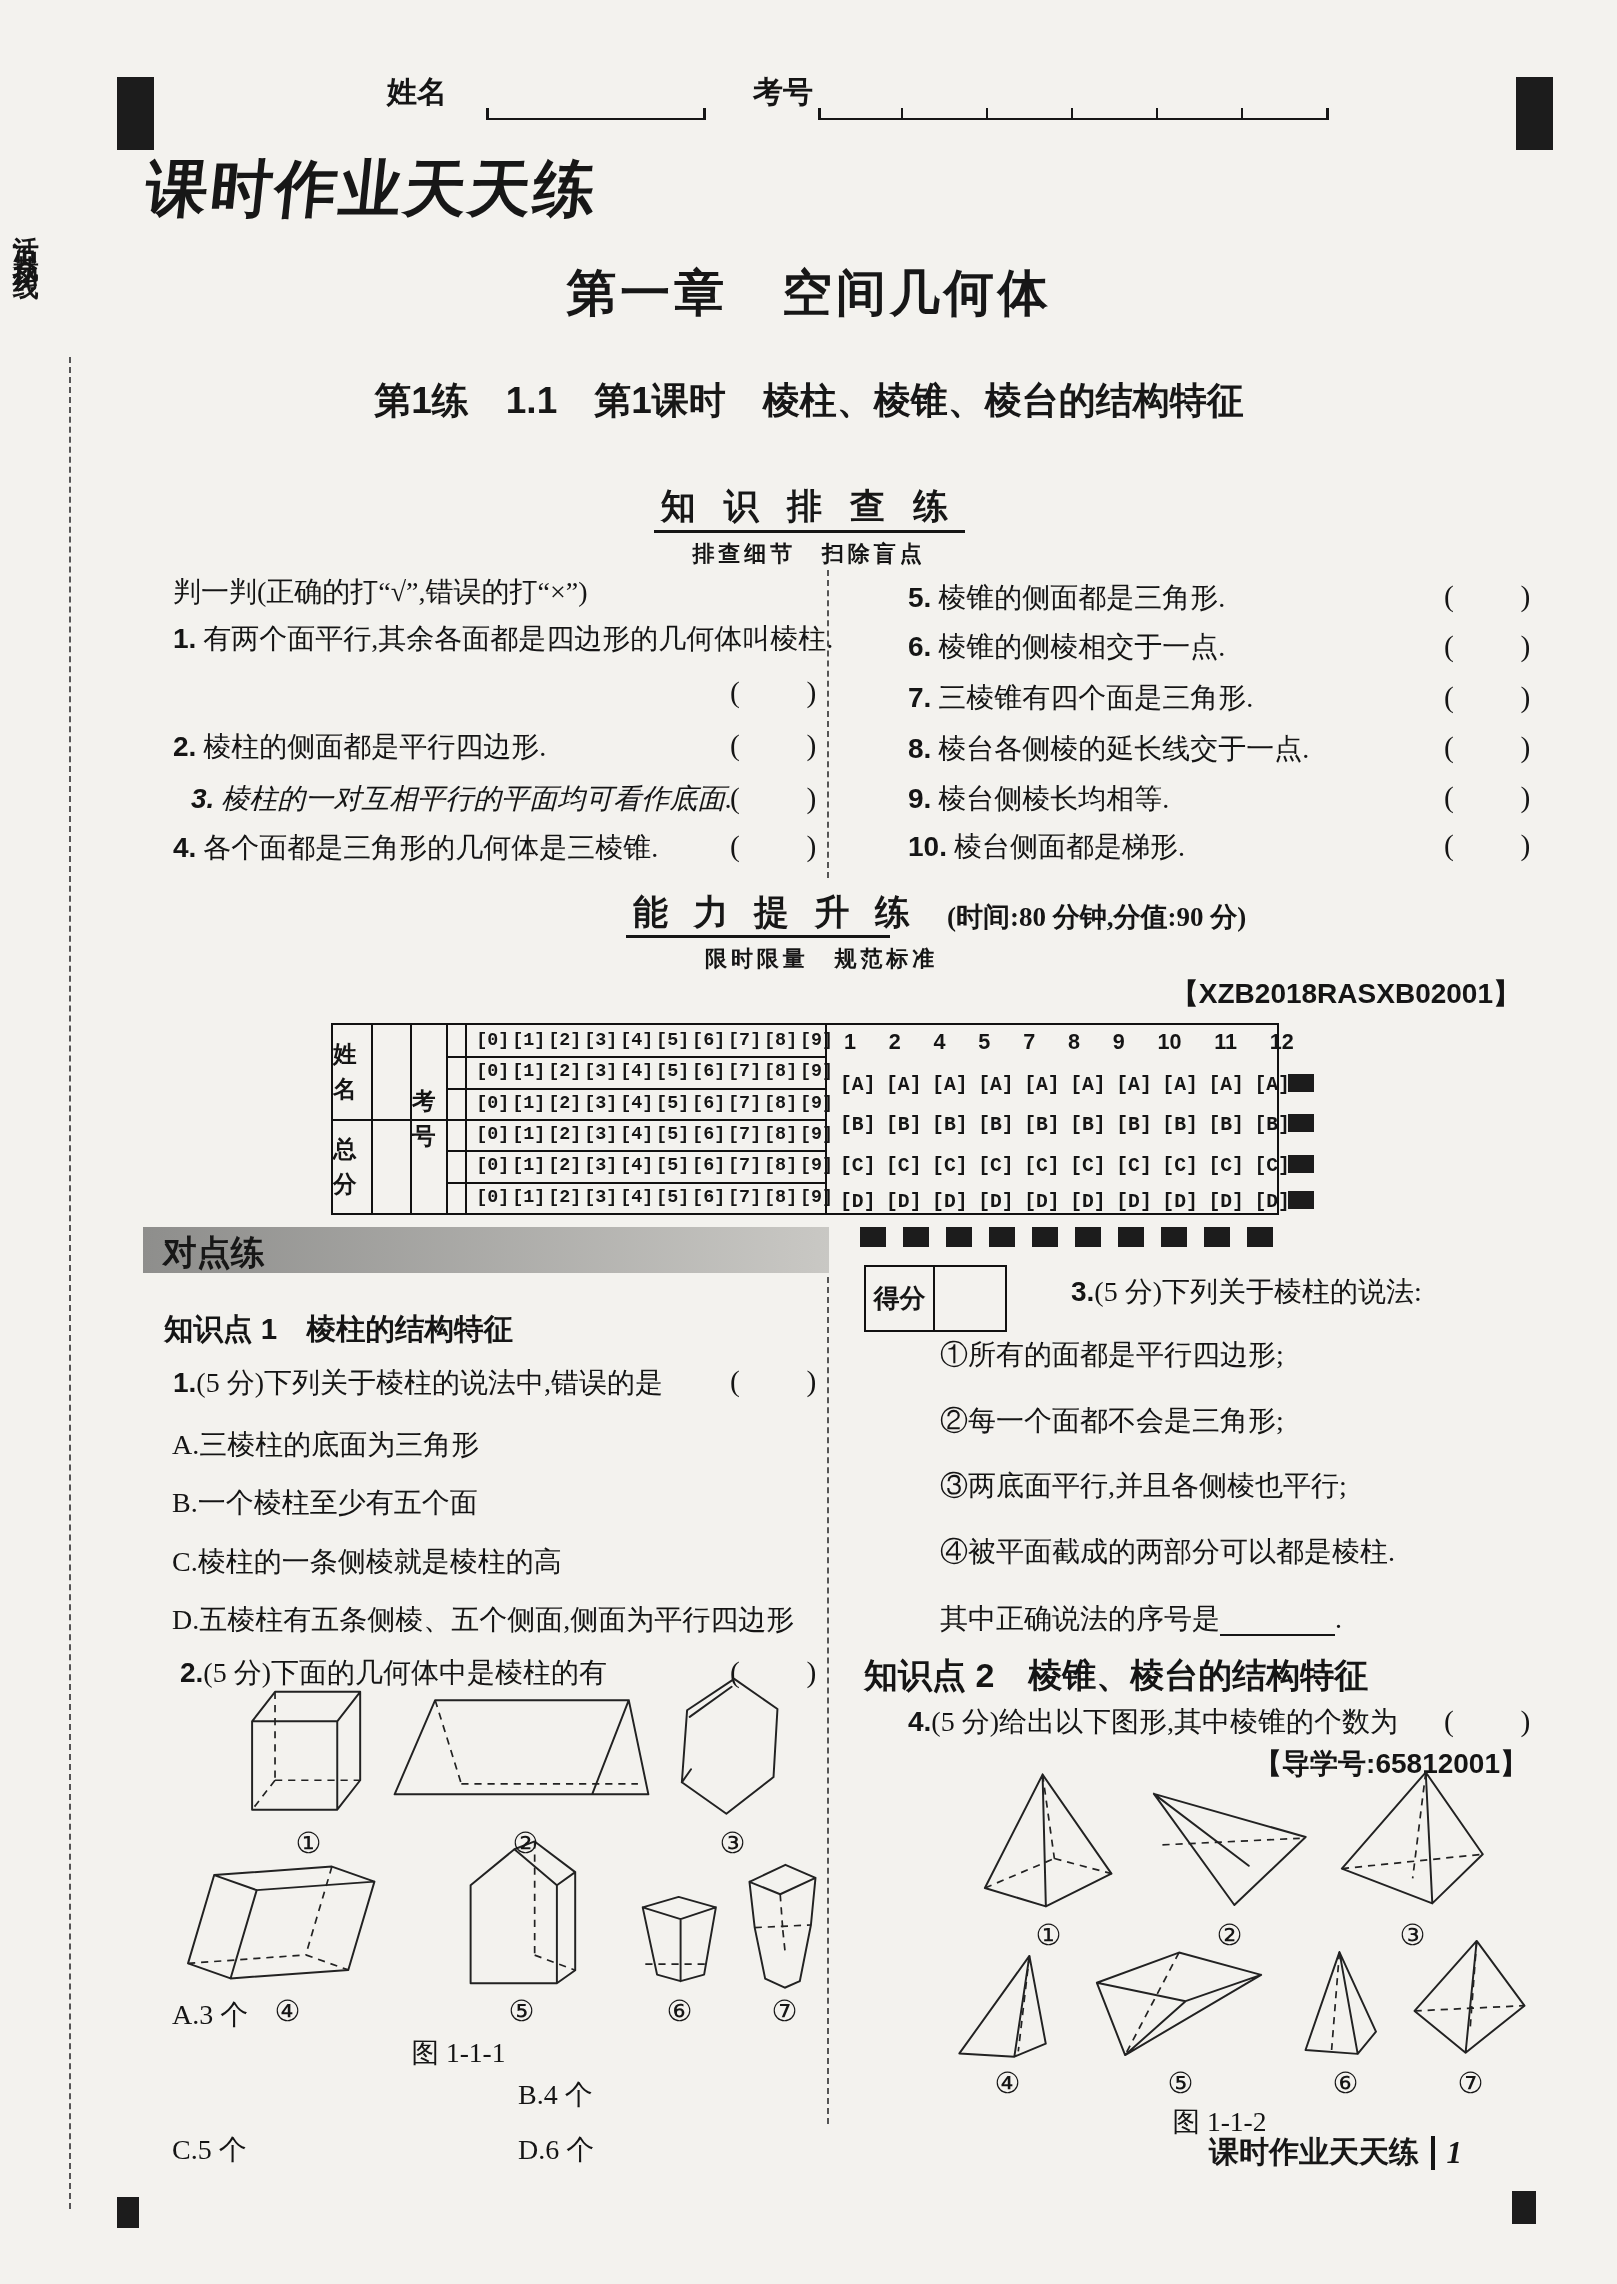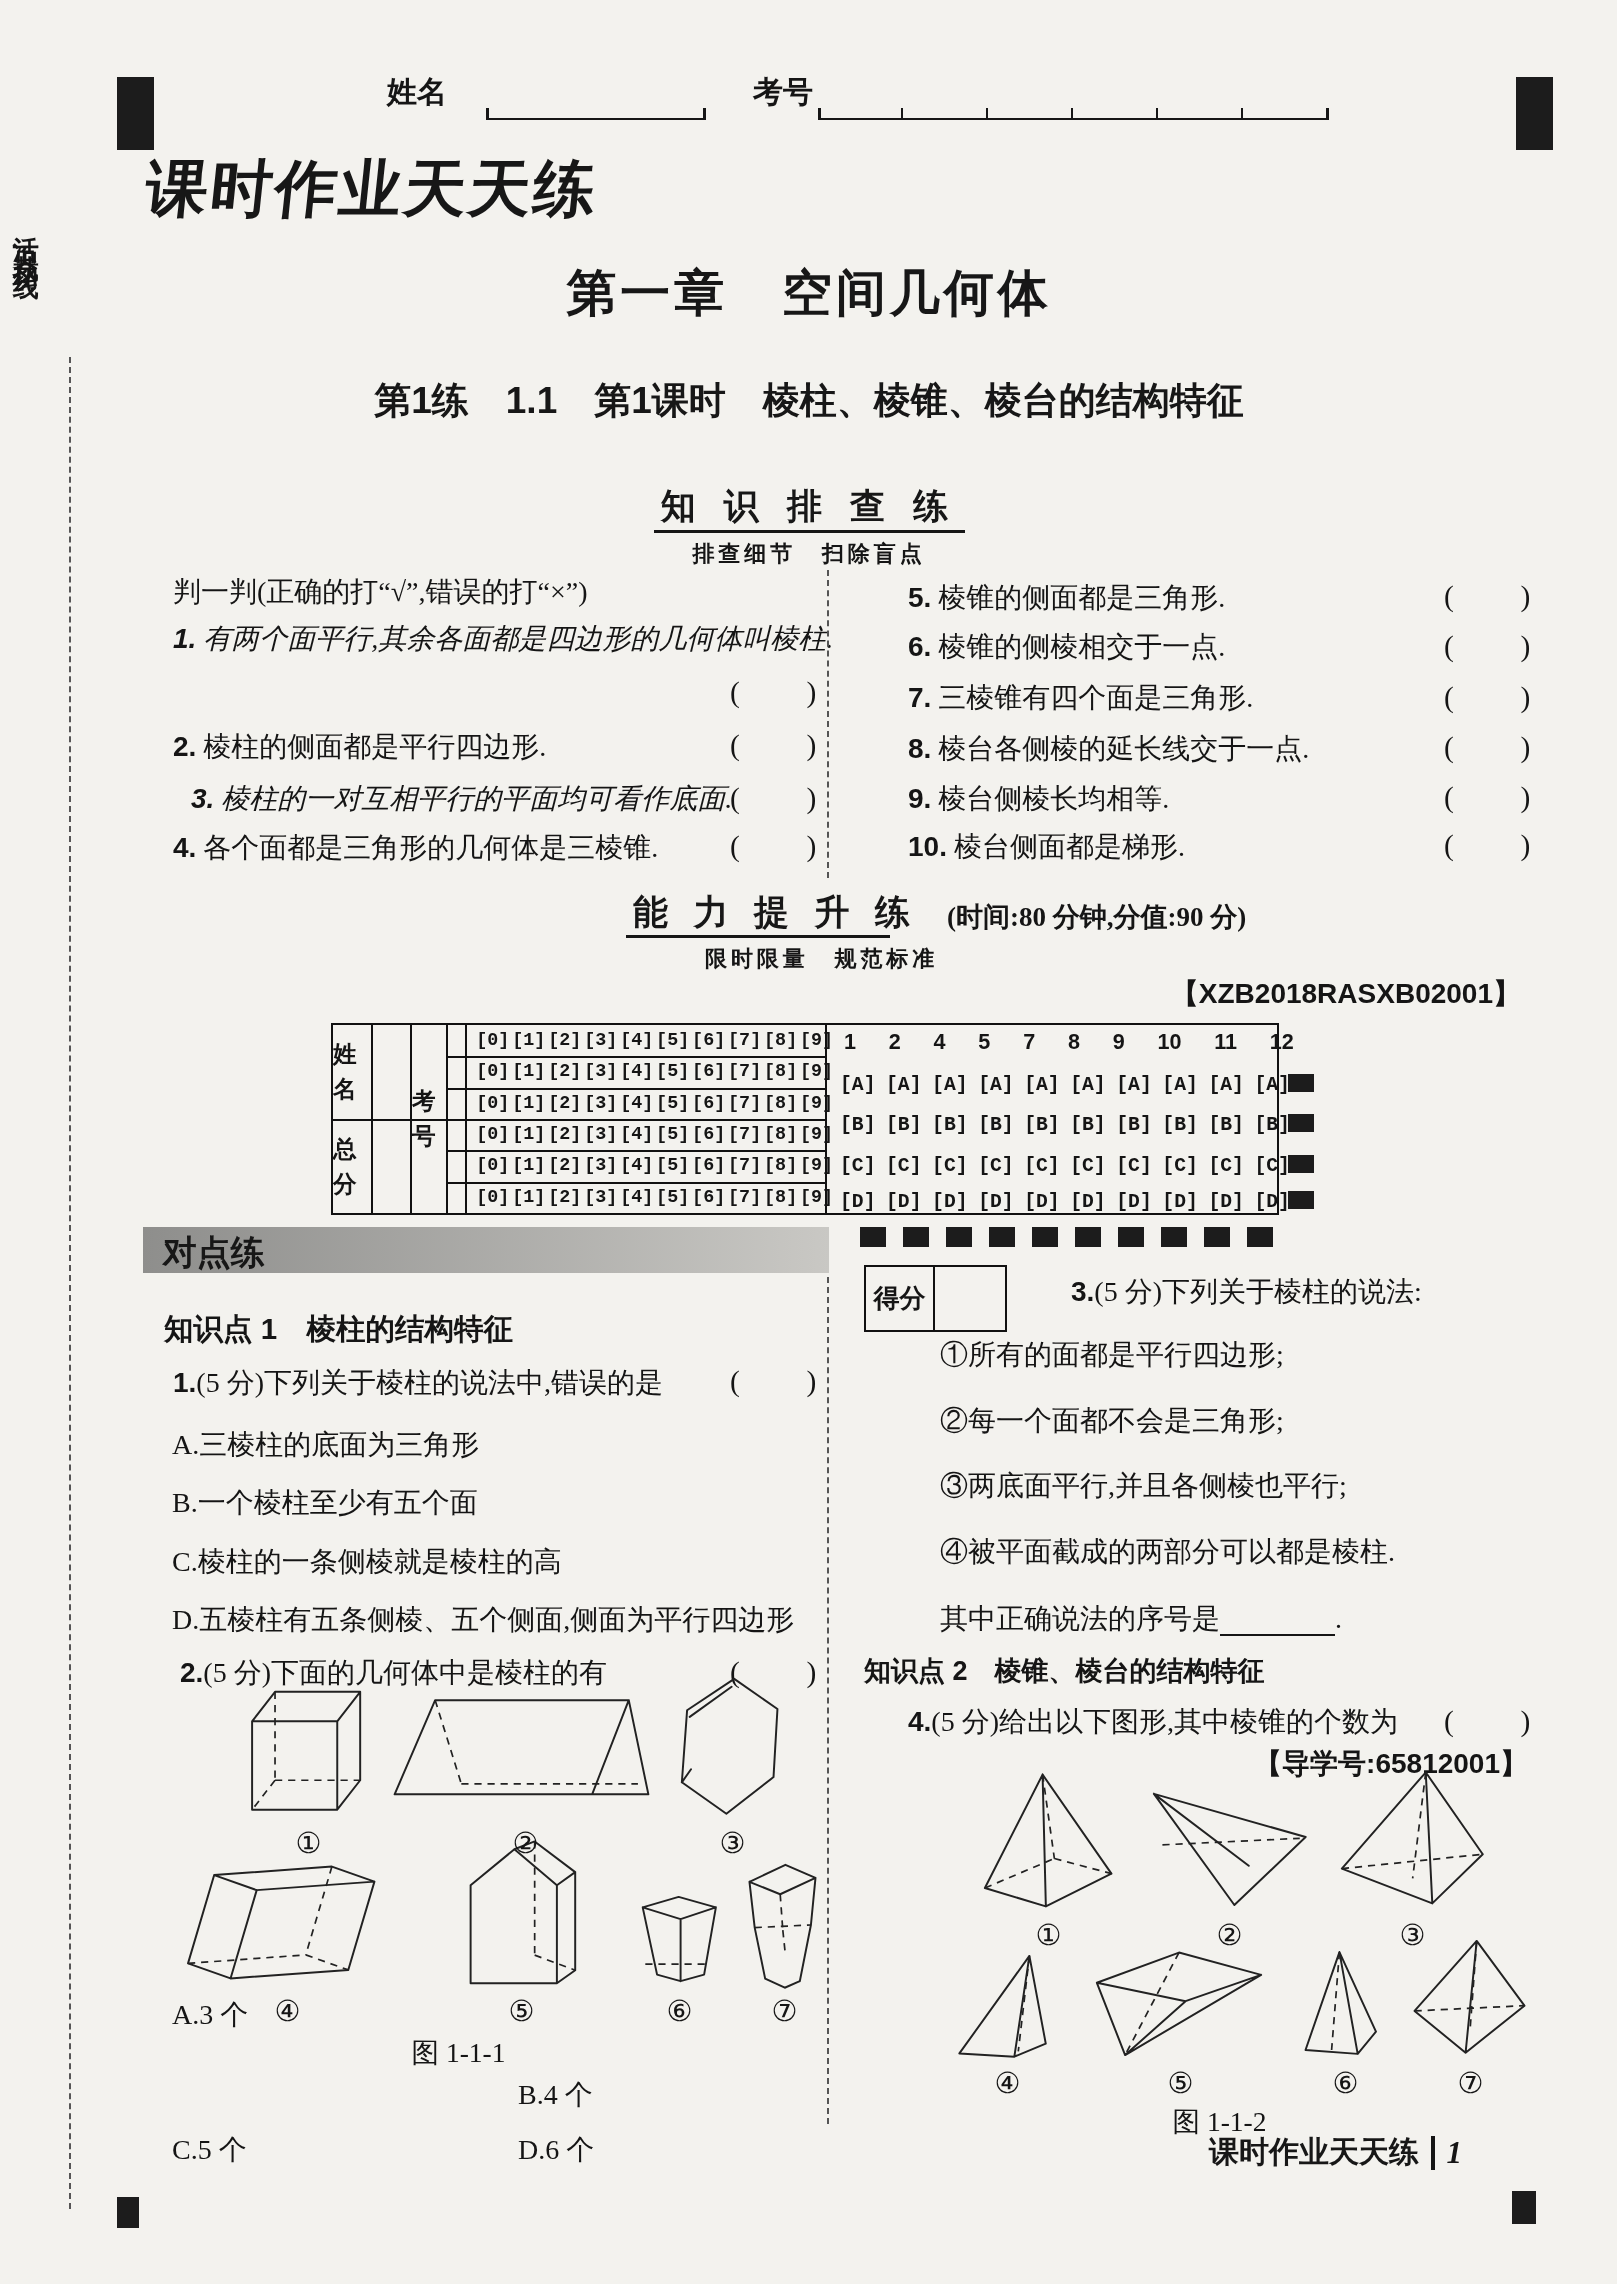--- a/index.html
+++ b/index.html
@@ -52,21 +52,21 @@
 <div class="abs headline" style="left:146px;top:147px;font-size:62px;transform:skewX(-6deg);letter-spacing:2.6px;">课时作业天天练</div>
 <div class="abs ctr headline" style="top:260px;font-size:50px;letter-spacing:3.9px;">第一章　空间几何体</div>
 <div class="abs ctr headline" style="top:376px;font-size:37px;">第1练　1.1　第1课时　棱柱、棱锥、棱台的结构特征</div>
 
 <div class="abs ctr headline" style="top:483px;font-size:35px;letter-spacing:9.2px;">知 识 排 查 练</div>
 <div class="abs" style="left:654px;top:530px;width:311px;height:2.6px;background:#161616;"></div>
 <div class="abs ctr subtt b" style="top:539px;">排查细节　扫除盲点</div>
 
 <div class="abs qrow" style="left:125px;top:574px;">判一判(正确的打“√”,错误的打“×”)</div>
 
-<div class="abs qrow" style="left:125px;top:621px;width:695px;font-style:italic;"><span class="qnum">1.</span> <span>有两个面平行,其余各面都是四边形的几何体叫棱柱.</span></div>
+<div class="abs qrow" style="left:125px;top:621px;width:695px;"><span class="qnum">1.</span> <span>有两个面平行,其余各面都是四边形的几何体叫棱柱.</span></div>
 <div class="abs paren parenbox" style="left:694px;top:673px;">(　　)</div>
 
 <div class="abs qrow" style="left:125px;top:729px;width:695px;"><span class="qnum">2.</span> <span>棱柱的侧面都是平行四边形.</span></div>
 <div class="abs paren parenbox" style="left:694px;top:726px;">(　　)</div>
 
 <div class="abs qrow" style="left:143px;top:781px;width:695px;font-style:italic;"><span class="qnum">3.</span> <span>棱柱的一对互相平行的平面均可看作底面.</span></div>
 <div class="abs paren parenbox" style="left:694px;top:779px;">(　　)</div>
 
 <div class="abs qrow" style="left:125px;top:830px;width:695px;"><span class="qnum">4.</span> <span>各个面都是三角形的几何体是三棱锥.</span></div>
 <div class="abs paren parenbox" style="left:694px;top:827px;">(　　)</div>
@@ -336,21 +336,21 @@
 <div class="abs qrow" style="left:1023px;top:1274px;width:511px;"><span class="qnum">3.</span><span>(5 分)下列关于棱柱的说法:</span></div>
 
 <div class="abs qrow" style="left:892px;top:1337px;">①所有的面都是平行四边形;</div>
 <div class="abs qrow" style="left:892px;top:1403px;">②每一个面都不会是三角形;</div>
 <div class="abs qrow" style="left:892px;top:1468px;">③两底面平行,并且各侧棱也平行;</div>
 <div class="abs qrow" style="left:892px;top:1534px;">④被平面截成的两部分可以都是棱柱.</div>
 <div class="abs qrow" style="left:892px;top:1601px;">
   <span>其中正确说法的序号是</span><span style="display:inline-block;width:115px;border-bottom:2px solid #151515;height:30px;vertical-align:bottom;"></span><span>.</span>
 </div>
 
-<div class="abs sans b" style="left:864px;top:1653px;font-size:27px;">
+<div class="abs sans b" style="left:864px;top:1653px;font-size:34px;">
   <span>知识点 2</span>　<span>棱锥、棱台的结构特征</span>
 </div>
 
 <div class="abs qrow" style="left:860px;top:1704px;width:564px;"><span class="qnum">4.</span><span>(5 分)给出以下图形,其中棱锥的个数为</span></div>
 <div class="abs paren parenbox" style="left:1408px;top:1702px;">(　　)</div>
 <div class="abs sans b" style="right:90px;top:1745px;font-size:28px;">【导学号:65812001】</div>
 
 <svg class="abs" style="left:977px;top:1770px;" width="141" height="139" viewBox="0 0 215 212">
   <path class="wire" d="M100,7 L12,180 M100,7 L105,208 M100,7 L205,158 M12,180 L105,208 M105,208 L205,158"></path>
   <path class="wired" d="M100,7 L118,135 M12,180 L118,135 M118,135 L205,158"></path>

